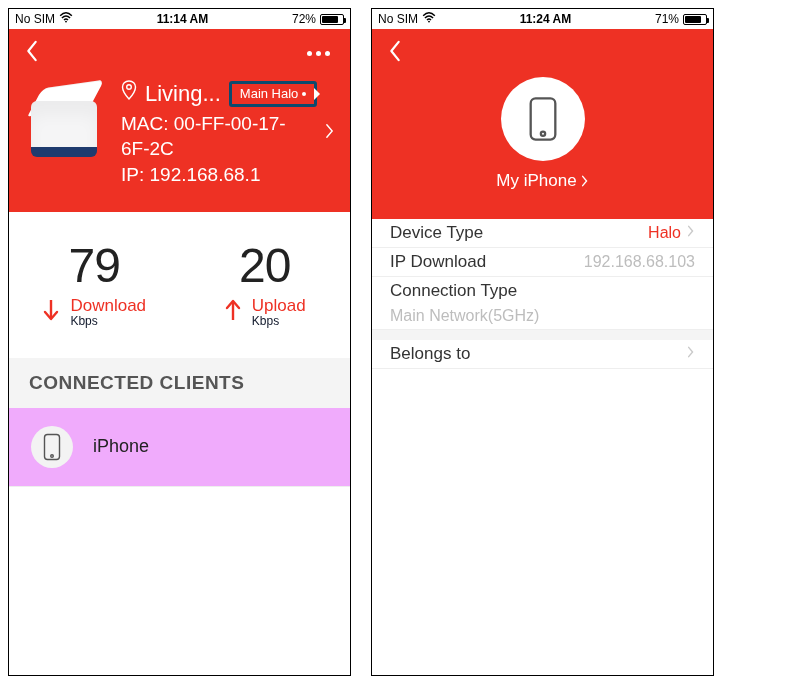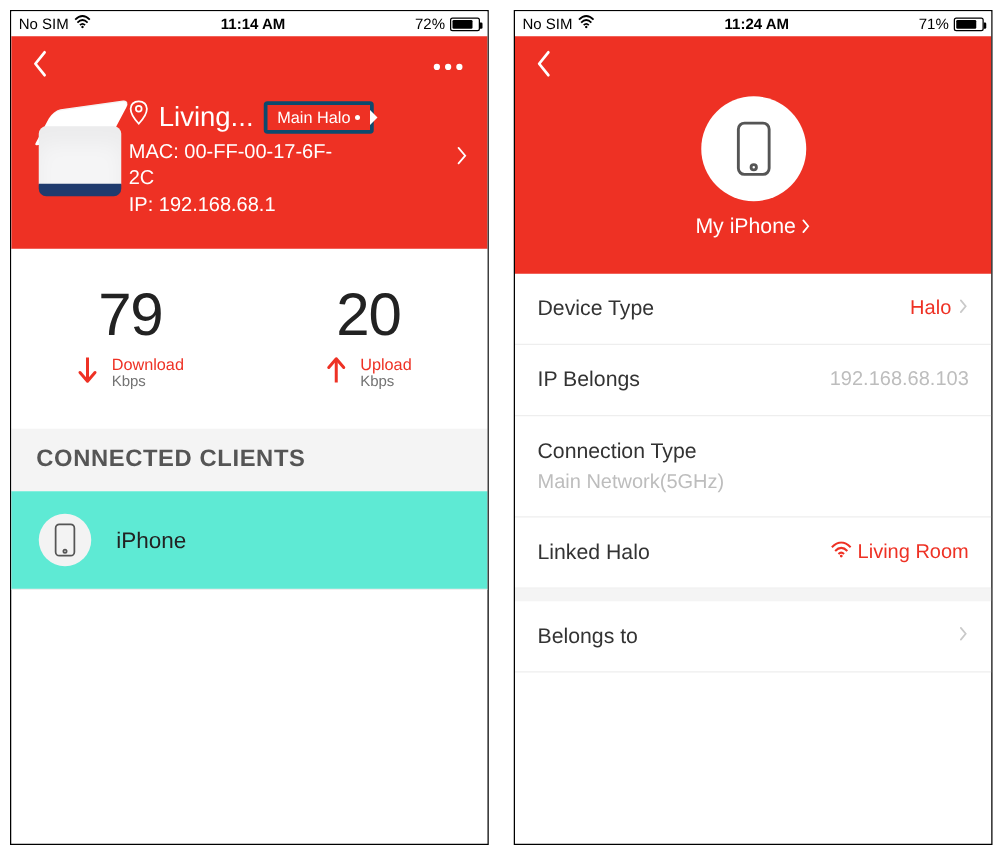--- a/index.html
+++ b/index.html
@@ -1,19 +1,19 @@
 <!DOCTYPE html>
 <html><head>
 <meta charset="utf-8">
 <style>
   * { box-sizing: border-box; margin: 0; padding: 0; }
   body { font-family: -apple-system, "Helvetica Neue", Arial, sans-serif; background: #fff; padding: 8px; }
   .stage { display: flex; gap: 20px; }
   .phone {
-    width: 383px; height: 668px; border: 1px solid #000; background: #fff;
+    width: 343px; height: 668px; border: 1px solid #000; background: #fff;
     display: flex; flex-direction: column; position: relative; overflow: hidden;
   }
   
   .status-bar {
     height: 20px; display: flex; align-items: center; justify-content: space-between;
     padding: 0 6px; font-size: 12px; font-weight: 500; color: #000; background:#fff;
   }
   .status-left { display: flex; align-items: center; gap: 4px; }
   .status-right { display: flex; align-items: center; gap: 4px; }
   .battery {
@@ -27,21 +27,21 @@
   .status-time { font-weight: 600; }
 
   
   .hero-red {
     background: #ee3124; color: #fff; padding: 8px 16px 24px 16px; position: relative;
   }
   .nav-row { display: flex; align-items: center; justify-content: space-between; height: 32px; }
   .back-chevron svg { width: 14px; height: 22px; }
   .more-dots { display: flex; gap: 4px; padding-right: 4px;}
   .more-dots span { width: 5px; height: 5px; background: #fff; border-radius: 50%; }
-  .device-row { display: flex; align-items: flex-start; margin-top: 10px; position: relative;}
+  .device-row { display: flex; align-items: flex-start; gap: 18px; margin-top: 10px; position: relative;}
   .cube {
     width: 74px; height: 74px; position: relative; margin-top:6px; margin-left:4px;
   }
   .cube .top {
     position:absolute; left:6px; top:0; width:62px; height:26px; background:#fff;
     transform: skewY(-8deg) skewX(-30deg); border-radius:6px 6px 2px 2px;
     box-shadow: 0 1px 0 rgba(0,0,0,0.05) inset;
   }
   .cube .front {
     position:absolute; left:2px; top:16px; width:66px; height:52px; background:#f5f5f6;
@@ -62,38 +62,38 @@
     content:""; position:absolute; right:-6px; top:50%; width:0;height:0; transform:translateY(-50%);
     border-left:6px solid #fff; border-top:6px solid transparent; border-bottom:6px solid transparent;
   }
   .tag .inner-tri{
     position:absolute; right:-5px; top:50%; width:0;height:0; transform:translateY(-50%);
     border-left:5px solid #ee3124; border-top:5px solid transparent; border-bottom:5px solid transparent;
   }
   .tag .dot{ width:4px;height:4px;border-radius:50%;background:#fff;margin-left:4px;}
   .row-chevron { position:absolute; right:0; top:50%; transform:translateY(-50%);}
   .row-chevron svg{ width:9px;height:16px;}
-  .mac-ip { font-size:16px; }
+  .mac-ip { font-size:19px; }
 
   .speed-card {
     background:#fff; margin-top:0; display:flex; padding: 26px 0 30px 0;
   }
   .speed-col { flex:1; display:flex; flex-direction:column; align-items:center;}
   .speed-val { font-size:48px; font-weight:300; color:#222; letter-spacing:-1px;}
   .speed-row2 { display:flex; align-items:center; gap:10px; margin-top:4px;}
   .arrow-down, .arrow-up { color:#ee3124; }
   .arrow-down svg, .arrow-up svg{ width:18px;height:24px;}
-  .speed-label { color:#ee3124; font-size:13px; line-height:1;}
-  .speed-unit { color:#737373; font-size:12px; }
+  .speed-label { color:#ee3124; font-size:17px; line-height:1;}
+  .speed-unit { color:#0f172a; font-size:12px; }
 
   .section-title {
     background:#f4f4f4; color:#555; font-size:19px; font-weight:600; letter-spacing:0.5px;
     padding:14px 20px;
   }
-  .client-list { background:#5eead4; }
+  .client-list { background:#f0abfc; }
   .client-item {
     display:flex; align-items:center; gap:20px; padding:18px 22px; border-bottom:1px solid #eee;
   }
   .client-icon {
     width:42px;height:42px;border-radius:50%;background:#f3f3f3; display:flex;align-items:center;justify-content:center;
   }
   .client-icon svg{width:18px;height:28px; stroke:#555; fill:none; stroke-width:1.4;}
   .client-name { font-size:18px; color:#222;}
   .footer-ver {
     position:absolute; bottom:8px; left:16px; color:#b7b7b7; font-size:13px;
@@ -107,21 +107,21 @@
   .avatar {
     width:84px;height:84px;border-radius:50%;background:#fff;display:flex;align-items:center;justify-content:center;
     margin-top:8px;
   }
   .avatar svg{width:30px;height:46px; stroke:#555; fill:none; stroke-width:1.4;}
   .device-name-row{ display:flex; align-items:center; gap:4px; color:#fff; font-size:17px; margin-top:10px;}
   .device-name-row svg{width:8px;height:14px;}
 
   .detail-list { background:#fff; }
   .detail-row {
-    display:flex; align-items:center; justify-content:space-between; padding:18px 18px;
+    display:flex; align-items:center; justify-content:space-between; padding:4px 18px;
     border-bottom:1px solid #eee; font-size:17px; color:#222;
   }
   .detail-row .label { color:#333; }
   .detail-row .value { color:#bdbdbd; font-size:16px;}
   .detail-row .value.red { color:#ee3124; display:flex; align-items:center; gap:4px;}
   .detail-row .chev { margin-left:6px; color:#c9c9c9;}
   .detail-row .chev svg{width:8px;height:14px;}
   .detail-row.stack { flex-direction:column; align-items:flex-start; gap:6px; }
   .detail-row.stack .sub { color:#bdbdbd; font-size:16px;}
   .gap-row { height:10px; background:#f4f4f4; border:none;}
@@ -296,40 +296,26 @@
       <div class="detail-row">
         <span class="label">Device Type</span>
         <span style="display:flex;align-items:center;">
           <span class="value red">Halo</span>
           <span class="chev"><svg viewBox="0 0 10 18">
                 <polyline points="2,3 7,9 2,15" stroke="#c9c9c9" stroke-width="1.8" fill="none" stroke-linecap="round"></polyline>
               </svg></span>
         </span>
       </div>
       <div class="detail-row">
-        <span class="label">IP Belongs</span>
+        <span class="label">IP Download</span>
         <span class="value">192.168.68.103</span>
       </div>
       <div class="detail-row stack">
         <span class="label">Connection Type</span>
         <span class="sub">Main Network(5GHz)</span>
-      </div>
-      <div class="detail-row">
-        <span class="label">Linked Halo</span>
-        <span class="value red">
-          <span class="wifi-icon">
-            <svg viewBox="0 0 24 18">
-                <path d="M2 6 Q12 -4 22 6" stroke="#ee3124" stroke-width="2.2" fill="none"></path>
-                <path d="M5.5 10 Q12 3.5 18.5 10" stroke="#ee3124" stroke-width="2.2" fill="none"></path>
-                <path d="M9 13.2 Q12 10.5 15 13.2" stroke="#ee3124" stroke-width="2.2" fill="none"></path>
-                <circle cx="12" cy="15.5" r="1.5" fill="#ee3124"></circle>
-              </svg>
-          </span>
-          <span>Living Room</span>
-        </span>
       </div>
       <div class="gap-row"></div>
       <div class="detail-row">
         <span class="label">Belongs to</span>
         <span class="chev"><svg viewBox="0 0 10 18">
               <polyline points="2,3 7,9 2,15" stroke="#c9c9c9" stroke-width="1.8" fill="none" stroke-linecap="round"></polyline>
             </svg></span>
       </div>
     </div>
   </div>

